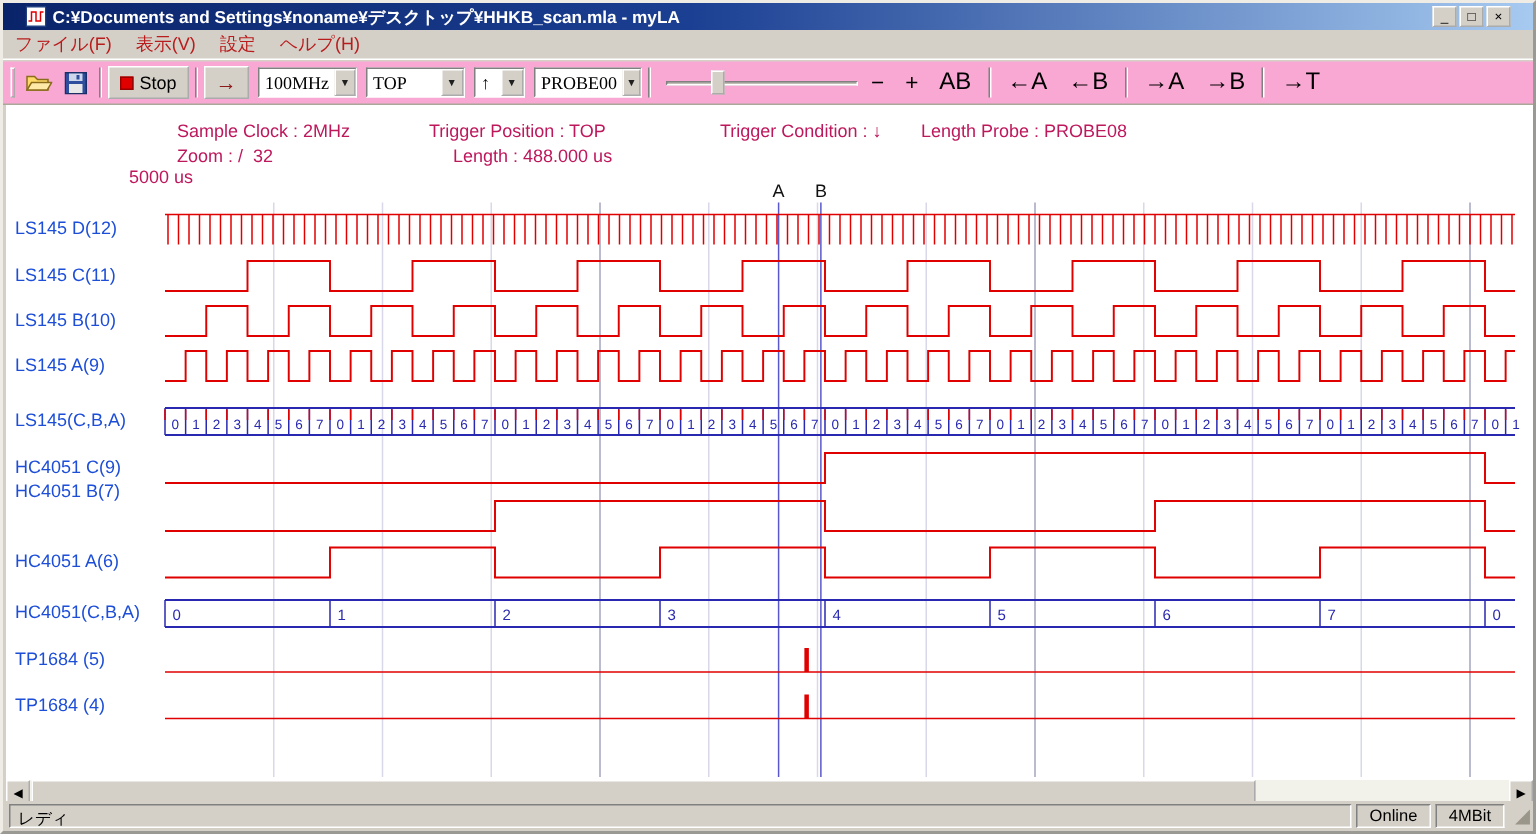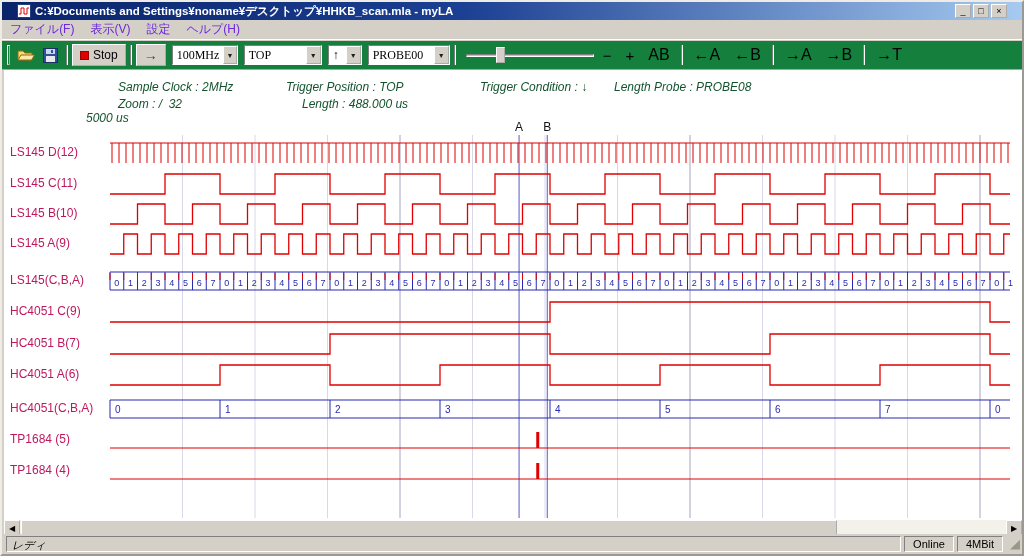--- a/index.html
+++ b/index.html
@@ -14,24 +14,24 @@
     display:flex; align-items:center; padding:0 15px; }
   .title-text { color:#fff; font-size:11.5px; font-weight:bold; margin-left:4px;
     flex:1; white-space:nowrap; overflow:hidden; }
   .win-btn { width:16px; height:14px; margin-left:2px; background:#d4d0c8;
     border:1px outset #fff; font-size:9px; line-height:11px; text-align:center;
     color:#000; font-family:inherit; }
 
   
   .menubar { position:absolute; left:0; top:18px; right:0; height:20px; background:#d4d0c8;
     display:flex; align-items:center; font-size:12px; border-bottom:1px solid #fff; }
-  .menu-item { padding:2px 8px; color:#6d28d9; }
+  .menu-item { padding:2px 8px; color:#b91c1c; }
 
   
-  .toolbar { position:absolute; left:0; top:39px; right:0; height:29px; background:#15803d;
+  .toolbar { position:absolute; left:0; top:39px; right:0; height:29px; background:#f9a8d4;
     display:flex; align-items:center; padding-left:5px; border-bottom:1px solid #aca899; }
   .tb-grip { width:3px; height:20px; border:1px outset #fff; margin-right:4px; }
   .tb-sep { width:2px; height:20px; border-left:1px solid #808080; border-right:1px solid #fff; margin:0 4px; }
   .tb-icon { width:24px; height:22px; background:transparent; border:1px solid transparent;
     display:flex; align-items:center; justify-content:center; }
   .tb-btn { height:22px; background:#d4d0c8; border:1px outset #fff; font-size:12px;
     display:flex; align-items:center; gap:4px; padding:0 7px; color:#000; font-family:inherit; }
   .stop-square { display:inline-block; width:9px; height:9px; background:#e00000; border:1px solid #900; }
   .run-arrow { color:#8b1a1a; font-size:14px; font-weight:bold; }
   .combo { height:20px; background:#fff; border:1px solid; border-color:#808080 #fff #fff #808080;
@@ -43,36 +43,36 @@
   .slider-track { position:absolute; left:2px; right:2px; top:10px; height:3px;
     border:1px solid; border-color:#808080 #fff #fff #808080; background:#c0bdb4; }
   .slider-thumb { position:absolute; left:32px; top:3px; width:9px; height:16px;
     background:#d4d0c8; border:1px outset #fff; }
   .tb-flat { background:transparent; border:1px solid transparent; font-size:16px;
     padding:2px 6px; color:#000; font-family:inherit; }
   .tb-flat.big { font-size:15px; padding:0 6px; }
 
   
   .client { position:absolute; left:2px; top:68px; width:1018px; height:450px; background:#fff; }
-  .info-text { position:absolute; font-size:12px; color:#14532d; white-space:pre;font-style:italic; }
+  .info-text { position:absolute; font-size:12px; color:#be185d; white-space:pre; }
   .wave-svg { position:absolute; left:0; top:0; width:1024px; height:556px; pointer-events:none; }
-  .ch-label { position:absolute; left:8px; font-size:12px; color:#be185d; white-space:nowrap; }
+  .ch-label { position:absolute; left:8px; font-size:12px; color:#1d4ed8; white-space:nowrap; }
 
   
   .hscroll { position:absolute; left:2px; top:518px; width:1018px; height:16px; background:#f2f1ea; }
   .scroll-btn { position:absolute; top:0; width:16px; height:16px; background:#d4d0c8;
     border:1px outset #fff; font-size:8px; line-height:13px; text-align:center; color:#000; padding:0; }
   .scroll-btn.left { left:0; } .scroll-btn.right { right:0; }
   .scroll-thumb { position:absolute; left:17px; top:0; width:816px; height:16px;
     background:#d4d0c8; border:1px outset #fff; }
 
   
   .statusbar { position:absolute; left:2px; bottom:0; width:1018px; height:20px; background:#d4d0c8;
     display:flex; align-items:center; padding:1px 2px; gap:3px; font-size:11px; color:#000; }
-  .status-main { flex:1; height:16px; border:1px solid; border-color:#808080 #fff #fff #808080; padding:1px 5px;font-style:italic; }
+  .status-main { flex:1; height:16px; border:1px solid; border-color:#808080 #fff #fff #808080; padding:1px 5px; }
   .status-cell { height:16px; border:1px solid; border-color:#808080 #fff #fff #808080; padding:1px 8px; }
   .grip { width:14px; height:16px; color:#9a968a; font-size:13px; line-height:16px; text-align:right; }
 </style>
 </head>
 <body>
 
 <div class="window">
 
   <div class="titlebar">
     <span style="display:flex">
@@ -120,29 +120,29 @@
       <span>Stop</span>
     </button>
     <div class="tb-sep"></div>
     <button class="tb-btn">
       <span class="run-arrow">→</span>
     </button>
     <div class="combo" style="width:66px">
       <span class="combo-value">100MHz</span>
       <span class="combo-btn">▼</span>
     </div>
-    <div class="combo" style="width:78px">
+    <div class="combo" style="width:66px">
       <span class="combo-value">TOP</span>
       <span class="combo-btn">▼</span>
     </div>
     <div class="combo" style="width:34px">
       <span class="combo-value">↑</span>
       <span class="combo-btn">▼</span>
     </div>
-    <div class="combo" style="width:82px">
+    <div class="combo" style="width:72px">
       <span class="combo-value">PROBE00</span>
       <span class="combo-btn">▼</span>
     </div>
     <div class="tb-sep"></div>
     <div class="slider">
       <div class="slider-track"></div>
       <div class="slider-thumb"></div>
     </div>
     <button class="tb-flat big">−</button>
     <button class="tb-flat big">+</button>
@@ -573,21 +573,21 @@
         <rect x="534.25" y="461" width="3" height="16" fill="#e00000"></rect>
       </g>
     </svg>
   <div id="channel-labels">
       <div class="ch-label" style="top: 143px;">LS145 D(12)</div>
       <div class="ch-label" style="top: 174px;">LS145 C(11)</div>
       <div class="ch-label" style="top: 204px;">LS145 B(10)</div>
       <div class="ch-label" style="top: 234px;">LS145 A(9)</div>
       <div class="ch-label" style="top: 271px;">LS145(C,B,A)</div>
       <div class="ch-label" style="top: 302px;">HC4051 C(9)</div>
-      <div class="ch-label" style="top: 334px;">HC4051 B(7)</div>
+      <div class="ch-label" style="top: 318px;">HC4051 B(7)</div>
       <div class="ch-label" style="top: 365px;">HC4051 A(6)</div>
       <div class="ch-label" style="top: 399px;">HC4051(C,B,A)</div>
       <div class="ch-label" style="top: 430px;">TP1684 (5)</div>
       <div class="ch-label" style="top: 461px;">TP1684 (4)</div>
     </div>
 
   <div class="hscroll">
     <button class="scroll-btn left">◀</button>
     <div class="scroll-thumb"></div>
     <button class="scroll-btn right">▶</button>

